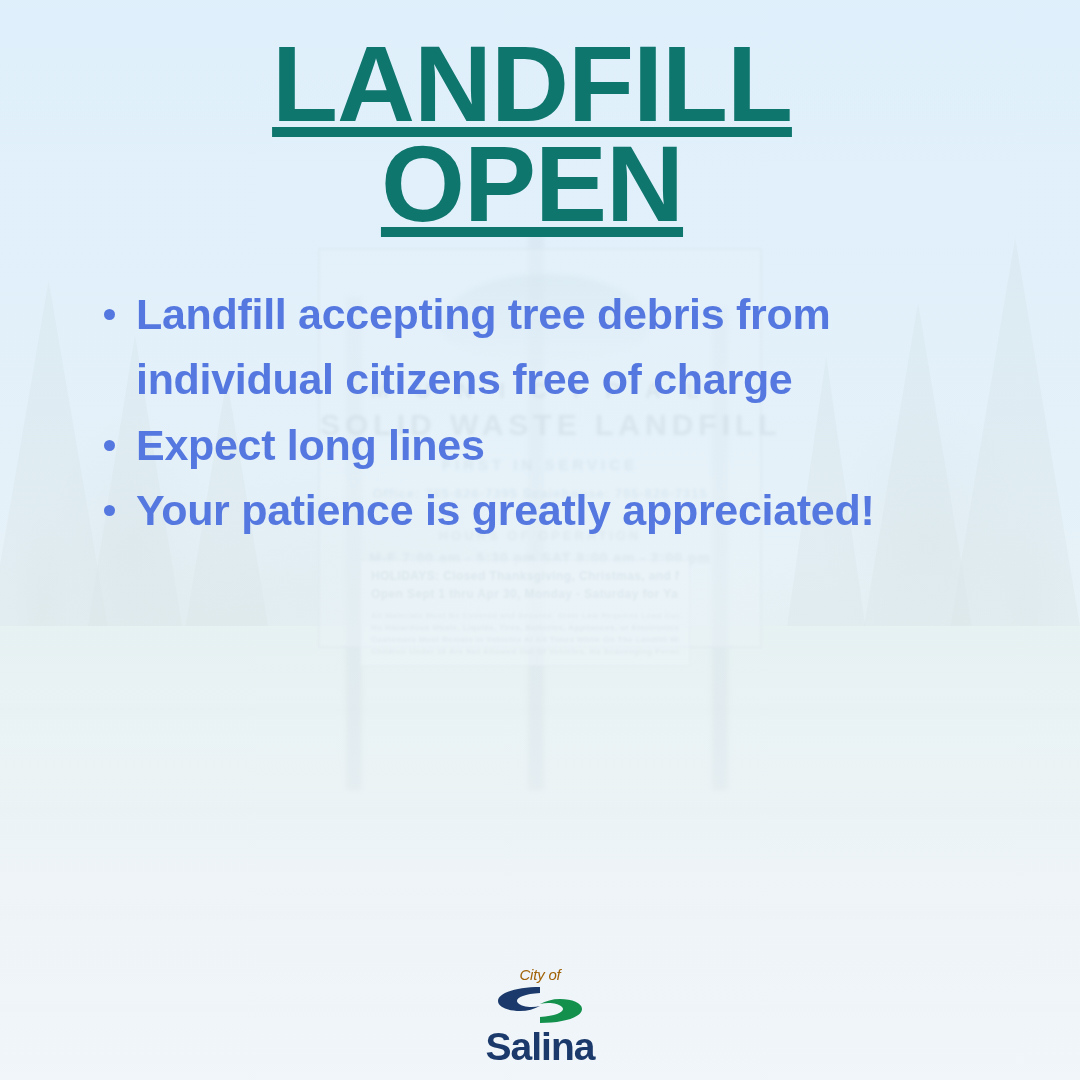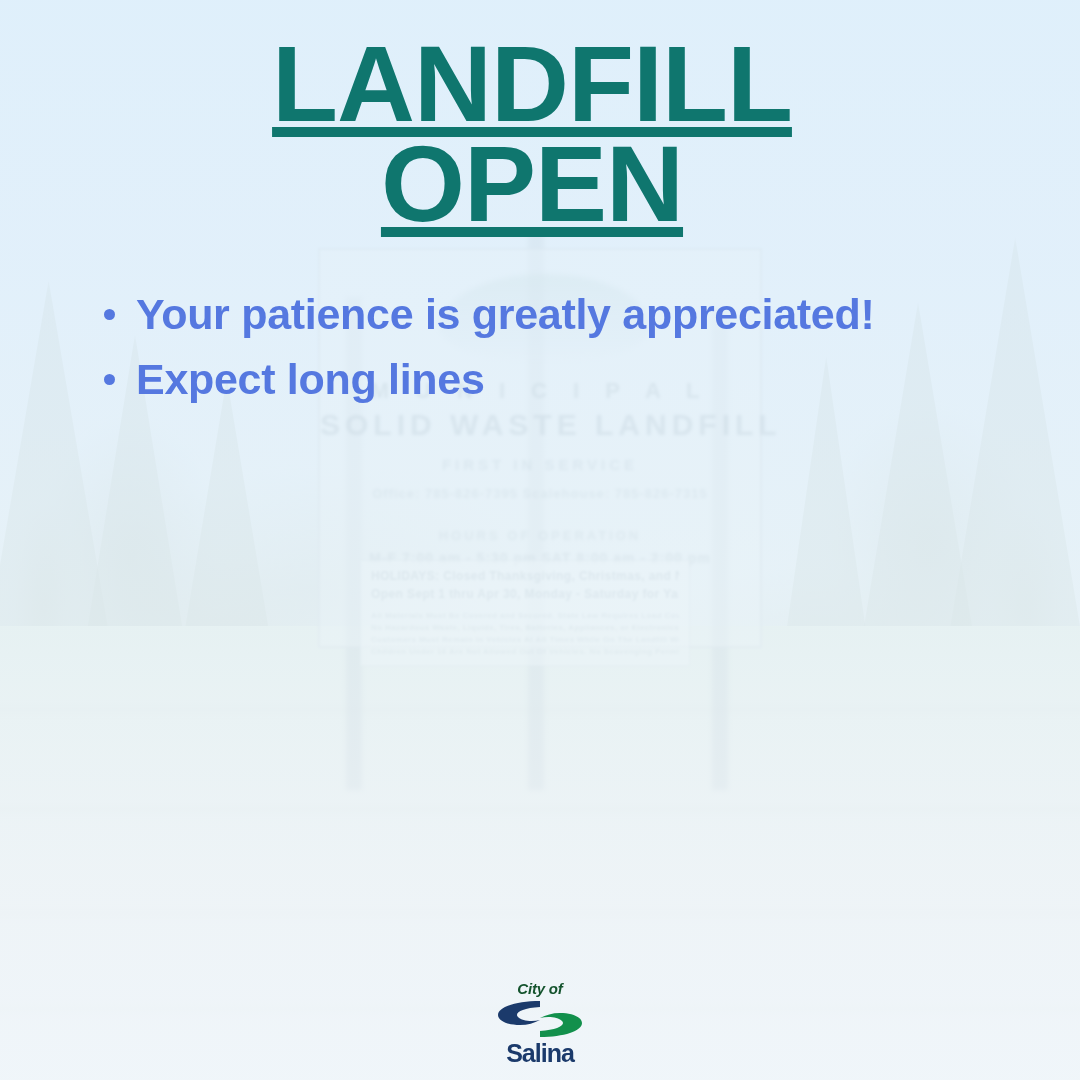--- a/index.html
+++ b/index.html
@@ -179,27 +179,27 @@
 
   
   .logo{
     position:absolute;
     left:50%; transform:translateX(-50%);
     bottom:14px;
     width:150px;
     text-align:center;
   }
   .logo-cityof{
-    font-size:15px; font-weight:700; font-style:italic;
-    color:#14532d; letter-spacing:-.2px;
+    font-size:15px; font-weight:400; font-style:italic;
+    color:#a16207; letter-spacing:-.2px;
     margin-bottom:1px;
   }
   .logo-mark{ width:96px; height:42px; margin:0 auto; display:block; }
   .logo-salina{
-    font-size:25px; font-weight:900; color:#1b3a6b;
+    font-size:39px; font-weight:900; color:#1b3a6b;
     letter-spacing:-1px; line-height:1; margin-top:1px;
   }
 </style>
 </head>
 <body>
 
 <div class="poster">
 
   <div class="photo">
     <div class="sky"></div>
@@ -248,22 +248,23 @@
   </div>
 
   <div class="content">
 
     <div class="title">
       <span class="l1">LANDFILL</span>
       <span class="l2">OPEN</span>
     </div>
 
     <ul class="bullets">
+      <li>Landfill accepting tree debris from individual citizens free of charge</li>
+      <li>Expect long lines</li>
       <li>Your patience is greatly appreciated!</li>
-      <li>Expect long lines</li>
     </ul>
 
     <div class="logo">
       <div class="logo-cityof">City of</div>
       <svg class="logo-mark" viewBox="0 0 96 42">
         <path d="M48 3 C24 3 6 9 6 17 C6 23 16 27 28 27 C36 27 42 25 48 22 C40 24 30 23 26 19 C22 15 30 10 48 9 Z" fill="#1b3a6b"></path>
         <path d="M48 39 C72 39 90 33 90 25 C90 19 80 15 68 15 C60 15 54 17 48 20 C56 18 66 19 70 23 C74 27 66 32 48 33 Z" fill="#12904c"></path>
       </svg>
       <div class="logo-salina">Salina</div>
     </div>

